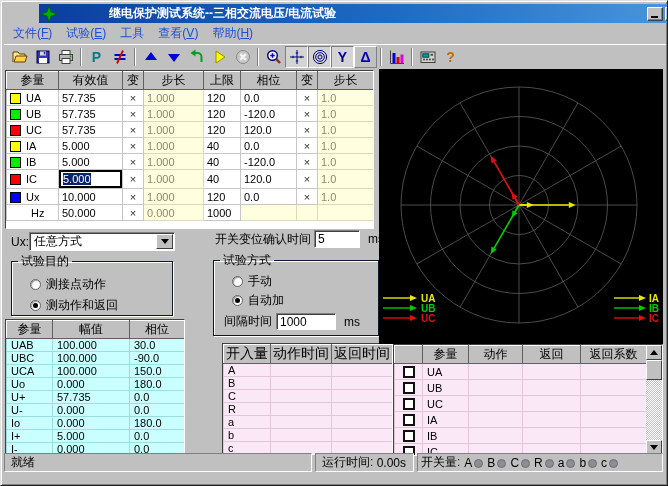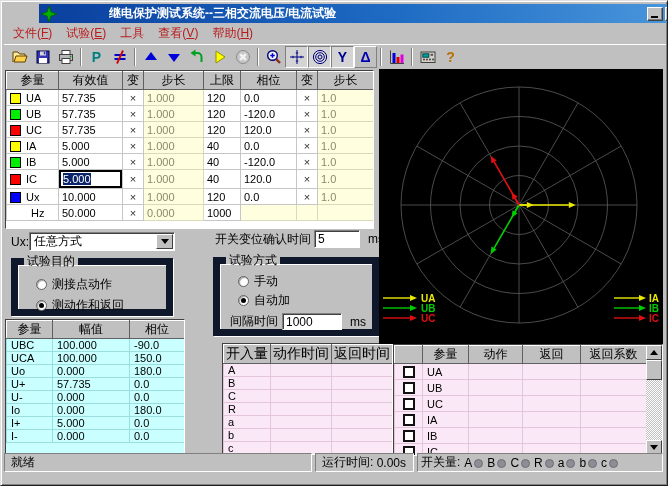--- a/index.html
+++ b/index.html
@@ -21,21 +21,21 @@
   .winbtn { width:16px; height:14px; background:#c0c0c0; position:relative; cursor:default;
     border:1px solid; border-color:#fff #404040 #404040 #fff; box-shadow:inset -1px -1px 0 #808080;
     display:flex; align-items:center; justify-content:center; font-size:10px; line-height:1; padding:0; }
   .glyph-min { position:absolute; left:3px; bottom:2px; width:7px; height:2px; background:#000; }
   .glyph-max { width:8px; height:7px; border:1px solid #000; border-top:2px solid #000; }
   .glyph-close { font-weight:bold; font-size:12px; color:#000; margin-top:-2px; }
 
   
   #menubar { position:absolute; left:3px; top:23px; width:662px; height:19px;
     display:flex; align-items:center; padding-left:2px; }
-  .menu-item { padding:19px 7px; color:#b91c1c; cursor:default; }
+  .menu-item { padding:19px 7px; color:#1d4ed8; cursor:default; }
 
   
   #toolbar { position:absolute; left:3px; top:43px; width:662px; height:25px;
     border-top:1px solid #fff; display:flex; align-items:center; padding-left:4px; }
   .tb { width:23px; height:22px; background:#c0c0c0; border:1px solid #c0c0c0;
     display:flex; align-items:center; justify-content:center; padding:0; cursor:default; }
   .tb.pressed { border-color:#808080 #fff #fff #808080; background:#d4d4d4; }
   .tb.bordered { border-color:#fff #808080 #808080 #fff; }
   .tsep { width:2px; height:18px; margin:0 3px; border-left:1px solid #808080; border-right:1px solid #fff; }
   .tglyph { font-size:14px; font-weight:bold; line-height:1; }
@@ -67,21 +67,21 @@
   .combo .combo-text { flex:1; padding-left:4px; font-size:12px; }
   .combo-btn { width:17px; height:15px; margin-right:1px; background:#c0c0c0;
     border:1px solid; border-color:#fff #404040 #404040 #fff; display:flex; align-items:center; justify-content:center; }
   .arr-down { width:0; height:0; border-left:4px solid transparent; border-right:4px solid transparent; border-top:5px solid #000; }
 
   #confirm-row { position:absolute; left:214px; top:229px; display:flex; align-items:center; }
   #confirm-row .inputbox { width:46px; height:18px; margin-left:3px; }
   #confirm-row .unit { margin-left:8px; }
 
   
-  fieldset.group { position:absolute; border:7px solid #0f172a;
+  fieldset.group { position:absolute; border:1px solid #0f172a;
     box-shadow:inset 1px 1px 0 #fff, 1px 1px 0 #fff; padding-top:2px; }
   fieldset.group legend { margin-left:6px; padding:0 3px; font-size:12px; }
   #purpose-group { left:10px; top:252px; width:162px; height:63px; }
   #mode-group { left:212px; top:251px; width:166px; height:84px; }
   .radio-row { display:flex; align-items:center; margin:4px 0 0 18px; cursor:default; }
   #mode-group .radio-row { margin:2px 0 0 18px; }
   .radio { width:11px; height:11px; border-radius:50%; background:#fff; margin-right:5px; position:relative;
     border:1px solid #606060; box-shadow:inset 1px 1px 1px #a0a0a0; }
   .radio.on::after { content:""; position:absolute; left:2px; top:2px; width:5px; height:5px; border-radius:50%; background:#000; }
   #interval-row { display:flex; align-items:center; margin:4px 0 0 10px; }
@@ -455,20 +455,25 @@
         <colgroup>
           <col style="width:46px">
           <col style="width:77px">
           <col style="width:55px">
         </colgroup>
         <tbody>
           <tr>
             <th>参量</th>
             <th>幅值</th>
             <th>相位</th>
+          </tr>
+          <tr>
+            <td>UAB</td>
+            <td>100.000</td>
+            <td>30.0</td>
           </tr>
           <tr>
             <td>UBC</td>
             <td>100.000</td>
             <td>-90.0</td>
           </tr>
           <tr>
             <td>UCA</td>
             <td>100.000</td>
             <td>150.0</td>

